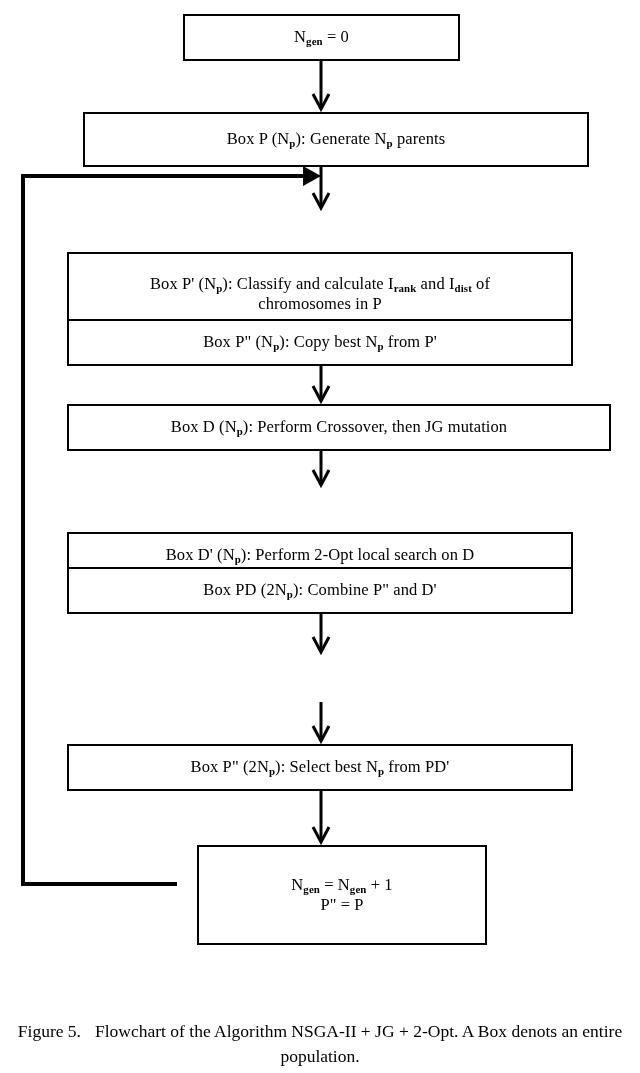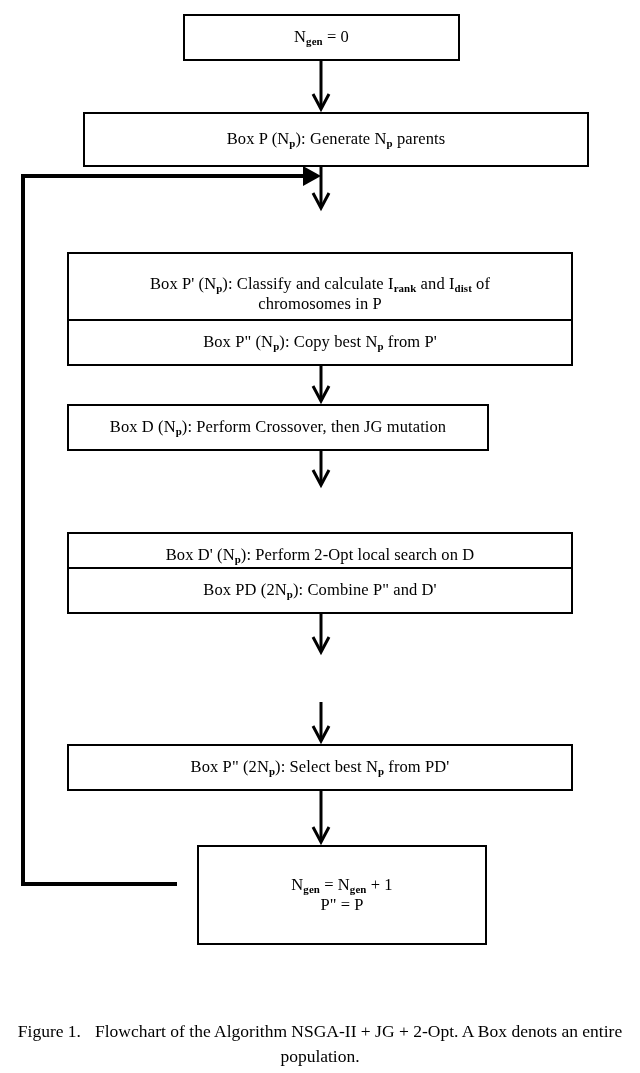--- a/index.html
+++ b/index.html
@@ -150,21 +150,21 @@
   </div>
 
   <div class="node" style="left:67px; top:221px; width:506px; height:84px;margin-top:31px;">
     <span class="node-text">Box  P' (N<sub>p</sub>): Classify and calculate I<sub>rank</sub> and I<sub>dist</sub> of<br>chromosomes in P</span>
   </div>
 
   <div class="node" style="left:67px; top:319px; width:506px; height:47px;">
     <span class="node-text">Box  P" (N<sub>p</sub>): Copy best N<sub>p</sub> from P'</span>
   </div>
 
-  <div class="node" style="left:67px; top:404px; width:422px; height:47px;">
+  <div class="node" style="left:67px; top:404px; width:544px; height:47px;">
     <span class="node-text">Box  D (N<sub>p</sub>): Perform Crossover, then JG mutation</span>
   </div>
 
   <div class="node" style="left:67px; top:488px; width:506px; height:47px;margin-top:44px;">
     <span class="node-text">Box  D' (N<sub>p</sub>): Perform 2-Opt local search on D</span>
   </div>
 
   <div class="node" style="left:67px; top:567px; width:506px; height:47px;">
     <span class="node-text">Box  PD (2N<sub>p</sub>): Combine P" and D'</span>
   </div>
@@ -172,16 +172,16 @@
 
   <div class="node" style="left:67px; top:744px; width:506px; height:47px;">
     <span class="node-text">Box  P" (2N<sub>p</sub>): Select best N<sub>p</sub> from PD'</span>
   </div>
 
   <div class="node" style="left:177px; top:845px; width:290px; height:100px;margin-left:20px;">
     <span class="node-text">N<sub>gen</sub> = N<sub>gen</sub> + 1<br>P" = P</span>
   </div>
 
   <div id="caption">
-    <span class="cap-label">Figure 1.</span><span class="cap-gap"></span><span>Flowchart of the Algorithm NSGA-II + JG + 2-Opt. A Box denots an entire population.</span>
+    <span class="cap-label">Figure 5.</span><span class="cap-gap"></span><span>Flowchart of the Algorithm NSGA-II + JG + 2-Opt. A Box denots an entire population.</span>
   </div>
 
 </div>
 
 </body></html>

